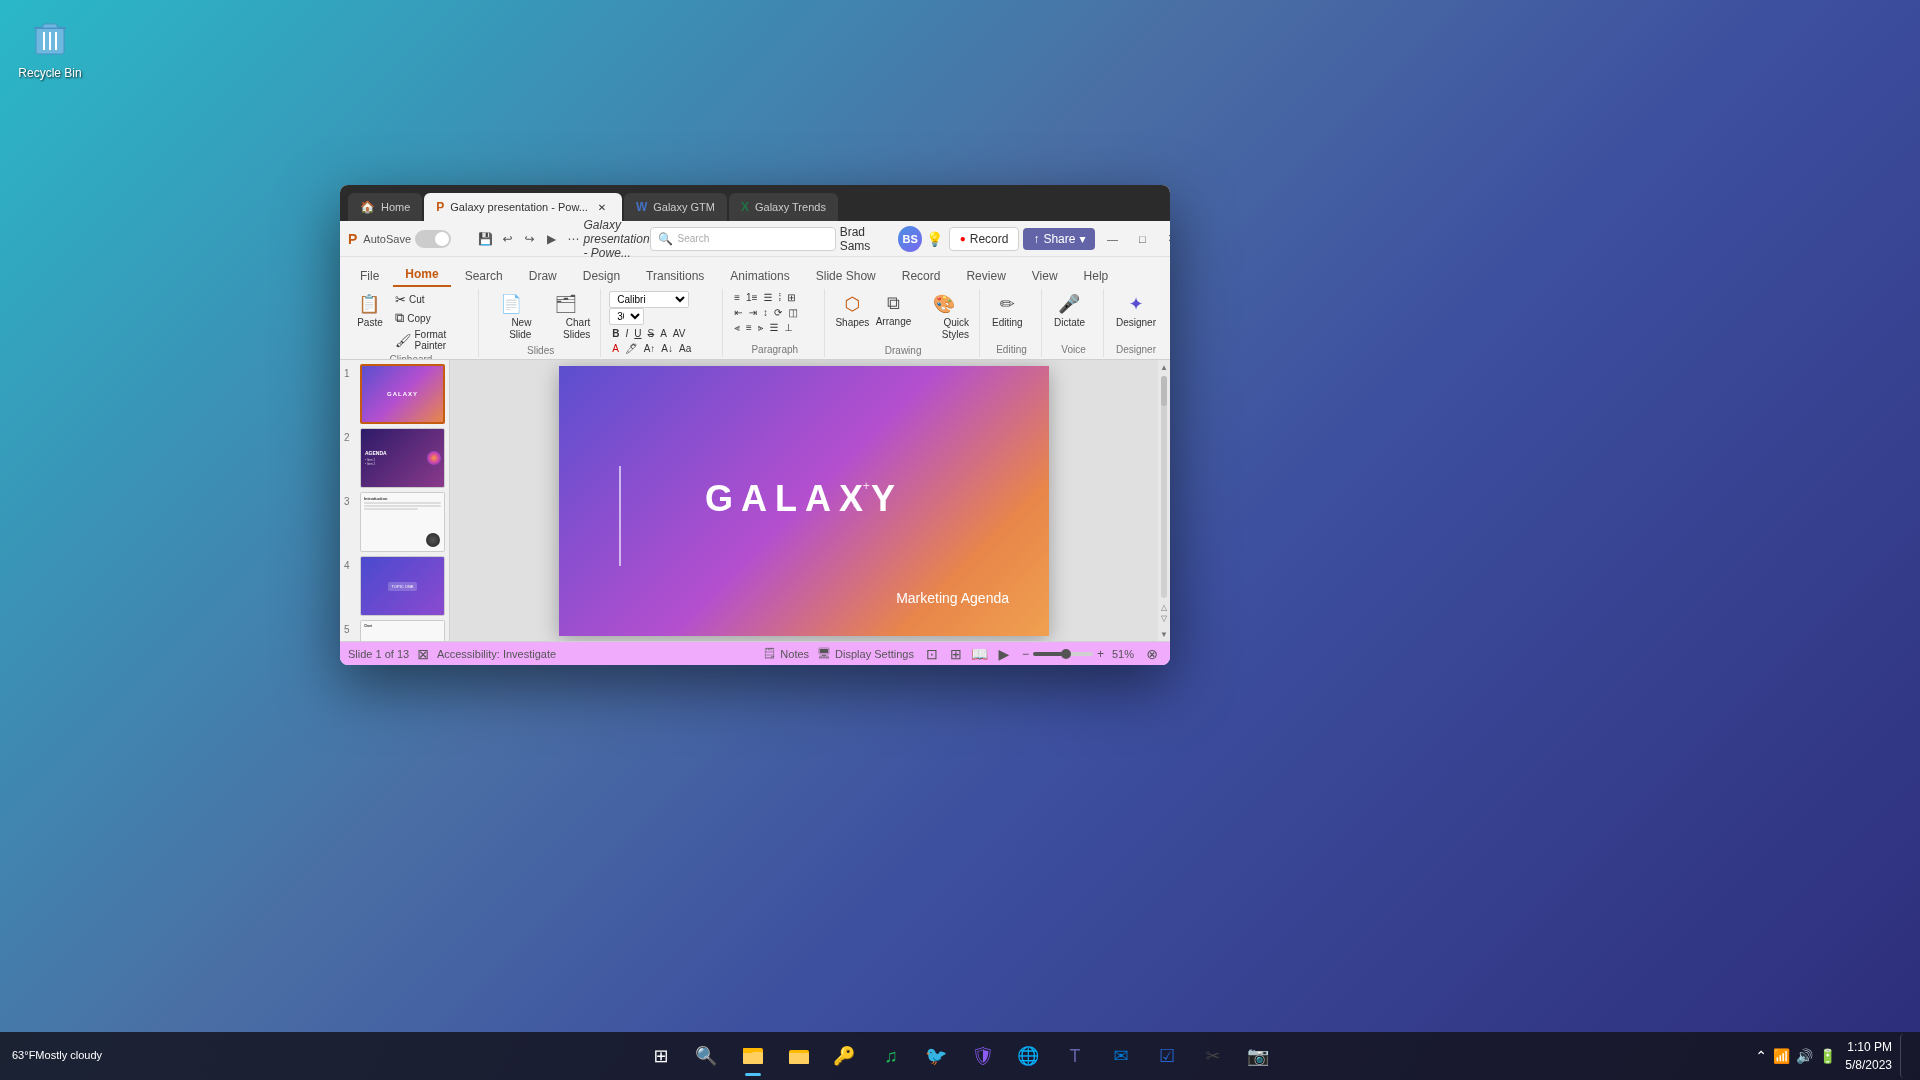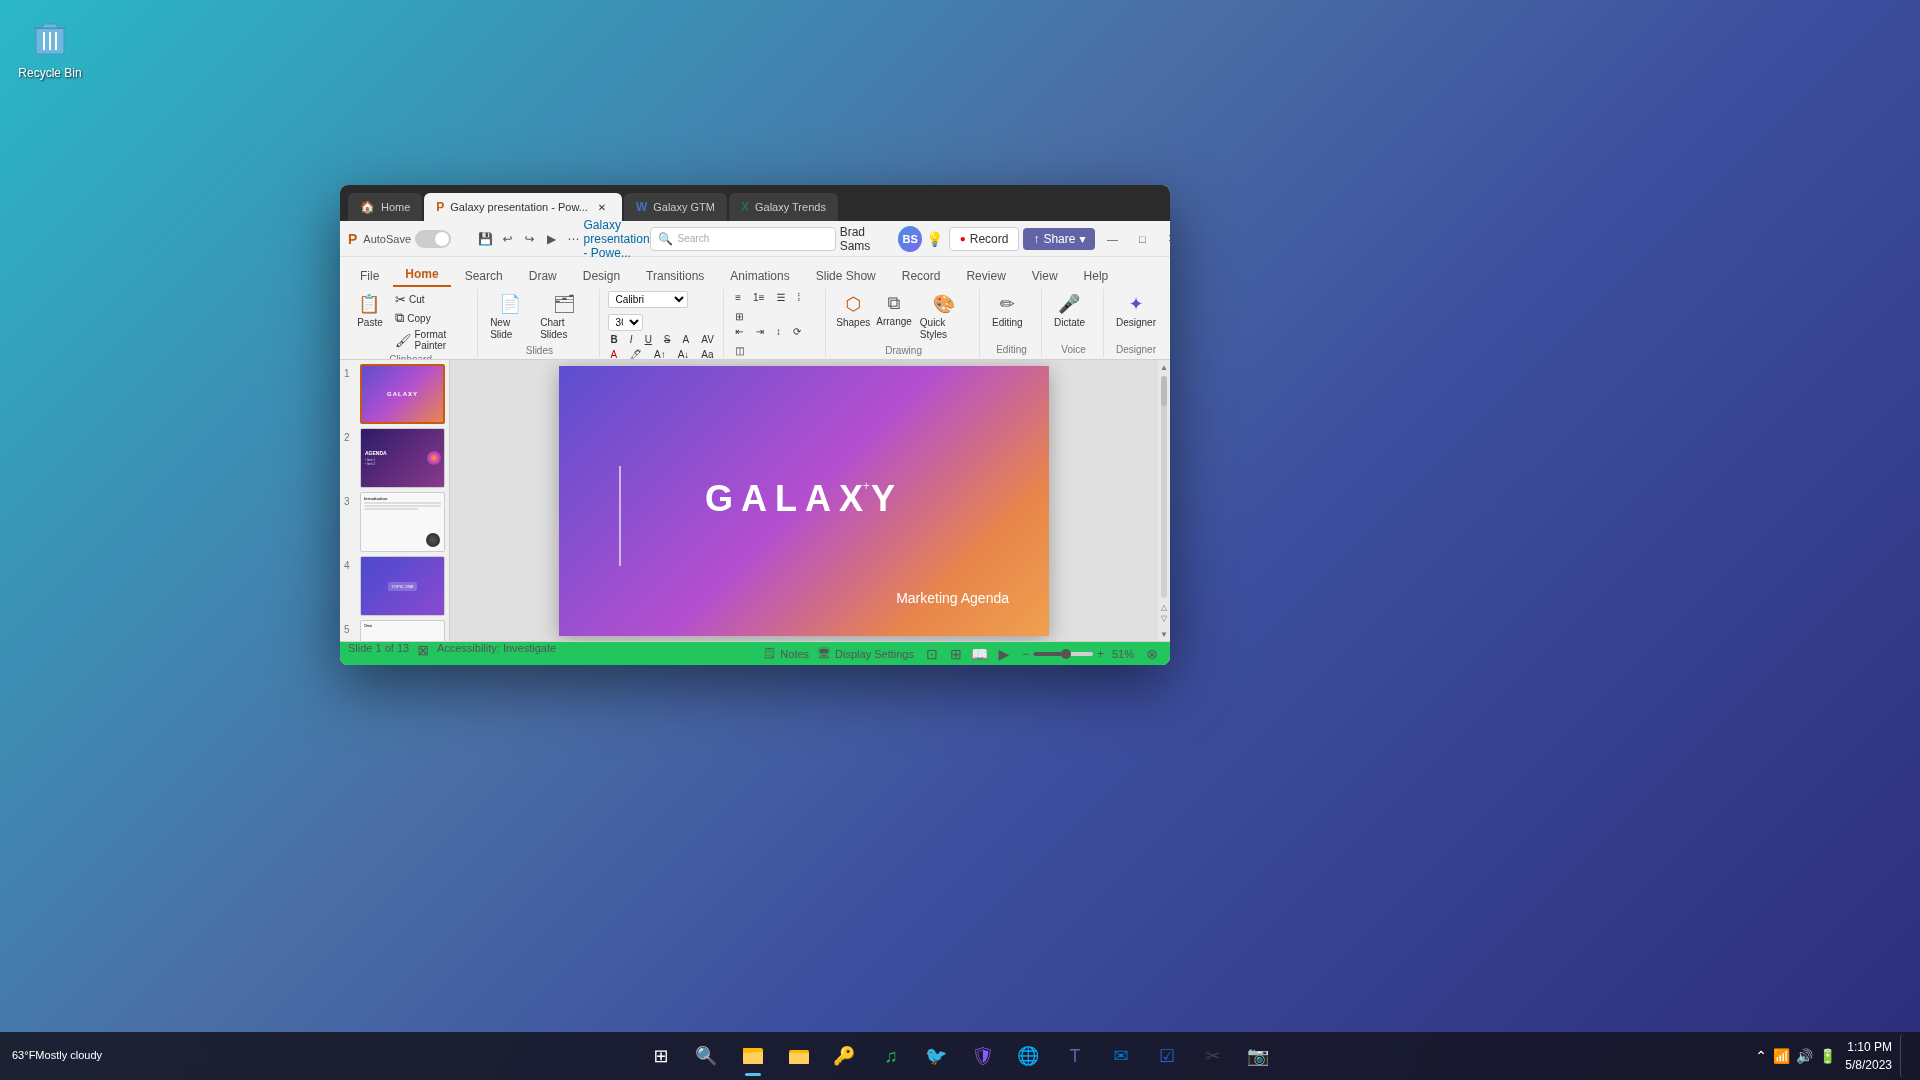--- a/index.html
+++ b/index.html
@@ -362,21 +362,21 @@
       gap: 2px;
     }
     .ribbon-btn-icon {
       font-size: 18px;
       color: #555;
     }
     .ribbon-btn-icon.orange { color: #c55a11; }
     .ribbon-btn-label {
       font-size: 10px;
       color: #333;
-      text-align: left;
+      text-align: right;
       line-height: 1.2;
     }
 
     
     .main-area {
       display: flex;
       flex: 1;
       overflow: hidden;
       background: #e8e8e8;
     }
@@ -546,23 +546,24 @@
     .scroll-thumb {
       width: 6px;
       height: 30px;
       background: #bbb;
       border-radius: 3px;
     }
 
     
     .status-bar {
       height: 24px;
-      background: #22c55e;
+      background: #f0abfc;
       border-top: 1px solid #d0d0d0;
       display: flex;
+      align-items: center;
       padding: 0 8px;
       gap: 8px;
       font-size: 11px;
       color: #555;
     }
     .status-bar-right {
       margin-left: auto;
       display: flex;
       align-items: center;
       gap: 8px;
@@ -608,21 +609,21 @@
       border-radius: 2px;
       cursor: pointer;
       font-size: 10px;
       color: #333;
     }
     .small-rb-icon { font-size: 13px; }
 
     .font-row {
       display: flex;
       align-items: flex-start;
-      gap: 6px;
+      gap: 0;
       flex-wrap: wrap;
     }
     .font-select {
       border: 1px solid #d0d0d0;
       background: white;
       font-size: 10px;
       padding: 1px 3px;
       border-radius: 2px;
       width: 80px;
     }
@@ -715,21 +716,21 @@
         </div>
         <div class="quick-access">
           <div class="qa-btn">💾</div>
           <div class="qa-btn">↩</div>
           <div class="qa-btn">↪</div>
           <div class="qa-btn">▶</div>
           <div class="qa-btn">⋯</div>
         </div>
       </div>
       <div class="title-bar-center">
-        <span style="font-size:12px;color:#0369a1;">Galaxy presentation - Powe...</span>
+        <span style="font-size:12px;color:#404040;font-style:italic;">Galaxy presentation - Powe...</span>
       </div>
       <div class="title-bar-right">
         <div class="search-bar">
           <span>🔍</span>
           <span style="font-size:10px;color:#aaa;">Search</span>
         </div>
         <div class="flex-row gap4">
           <span style="font-size:12px;color:#333;">Brad Sams</span>
           <div class="user-avatar">BS</div>
         </div>

